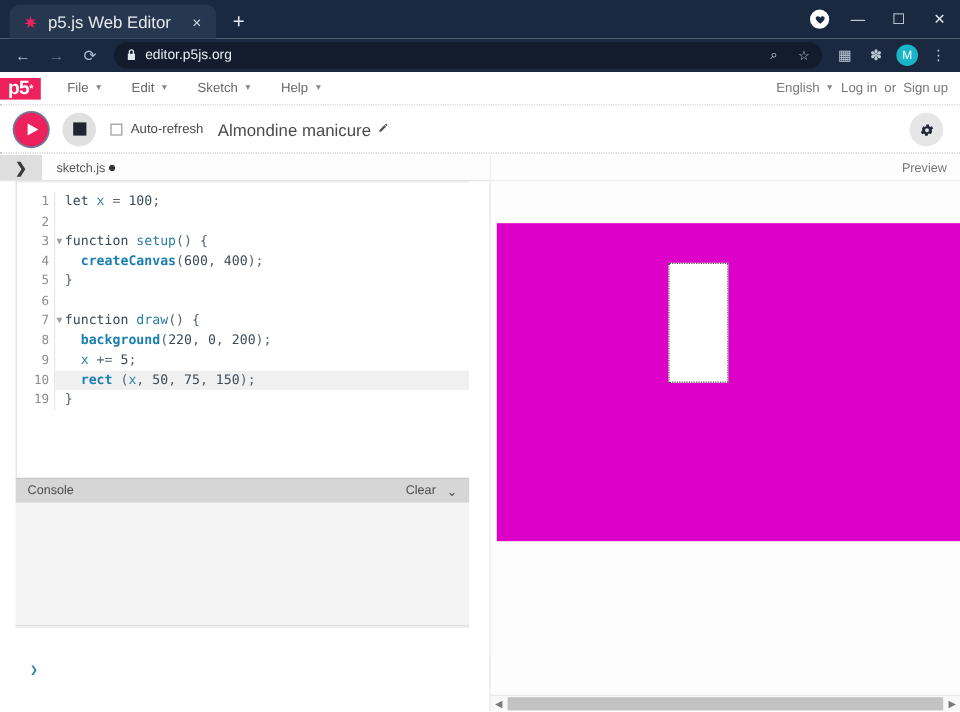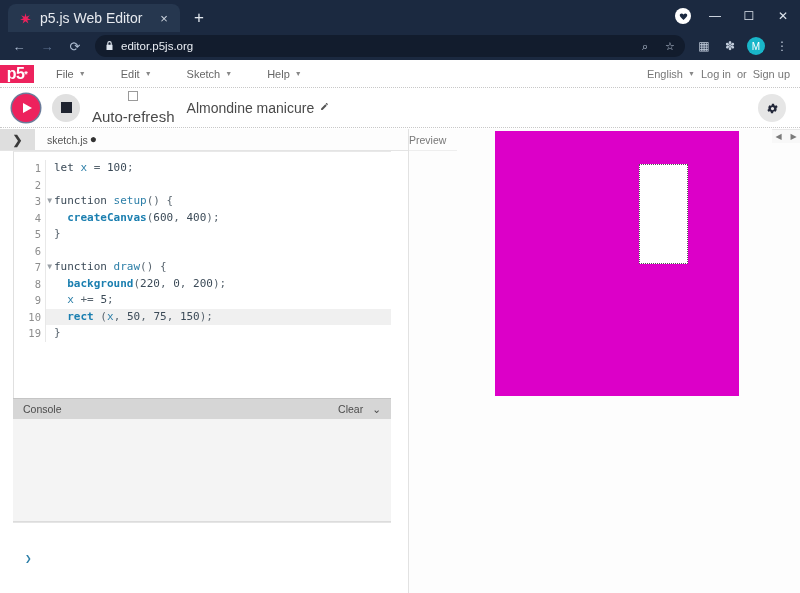--- a/index.html
+++ b/index.html
@@ -122,21 +122,21 @@
     border-bottom: 1px dotted #c8c8c8;
     display: flex; align-items: center;
   }
   .p5logo {
     width: 34px; background: #ed225d;
     color: #fff; font-size: 16px; font-weight: bold;
     display: flex; align-items: center; justify-content: center;
     letter-spacing: -0.5px;
   }
   .p5logo sup { font-size: 9px; vertical-align: super; }
-  .p5menu { display: flex; align-items: center; padding-left: 10px; gap: 11px; }
+  .p5menu { display: flex; align-items: center; padding-left: 10px; gap: 0px; }
   .p5menu-item {
     font-size: 11px; color: #666;
     padding: 0 12px;
     display: flex; align-items: center; gap: 5px;
   }
   .caret { font-size: 7px; color: #888; }
   .p5nav-right {
     margin-left: auto; display: flex; align-items: center;
     padding-right: 10px; gap: 6px;
     font-size: 11px; color: #777;
@@ -164,36 +164,36 @@
     border-top: 5.5px solid transparent;
     border-bottom: 5.5px solid transparent;
     margin-left: 3px;
   }
   .stopbtn {
     width: 28px; height: 28px; border-radius: 50%;
     background: #e0e0e0;
     display: flex; align-items: center; justify-content: center;
   }
   .stopbtn .sq { width: 11px; height: 11px; background: #1f2430; }
-  .autorefresh { display: flex; align-items: center; gap: 7px; font-size: 15px; color: #4a4a4a; flex-direction: column; }
+  .autorefresh { display: flex; align-items: center; gap: 7px; font-size: 11px; color: #4a4a4a; }
   .cbox { width: 10px; height: 10px; border: 1px solid #9a9a9a; background: #fff; }
   .sketchname { display: flex; align-items: center; gap: 6px; font-size: 14px; color: #4a4a4a; }
   .pencil { font-size: 10px; color: #555; }
   .gearbtn {
     position: absolute; right: 14px; top: 6px;
     width: 28px; height: 28px; border-radius: 50%;
     background: #e6e6e6;
     display: flex; align-items: center; justify-content: center;
     font-size: 13px; color: #23283a;
   }
 
   
   .p5main { position: absolute; top: 69px; left: 0; right: 0; bottom: 0; display: flex; }
   .left-pane { width: 409px; position: relative; background: #fff; display: flex; flex-direction: column; border-right: 1px solid #e2e2e2;}
-  .right-pane { flex: 1 1 auto; position: relative; background: #fdfdfd; display: flex; flex-direction: row; gap: 33px; }
+  .right-pane { flex: 1 1 auto; position: relative; background: #fdfdfd; display: flex; flex-direction: column; gap: 33px; }
 
   .filebar {
     height: 22px; background: #fdfdfd;
     display: flex; align-items: stretch;
     border-bottom: 1px solid #e4e4e4;
   }
   .sidebar-toggle {
     width: 35px; background: #dedede;
     display: flex; align-items: center; justify-content: center;
     color: #3a3a3a; font-size: 12px; font-weight: bold;

